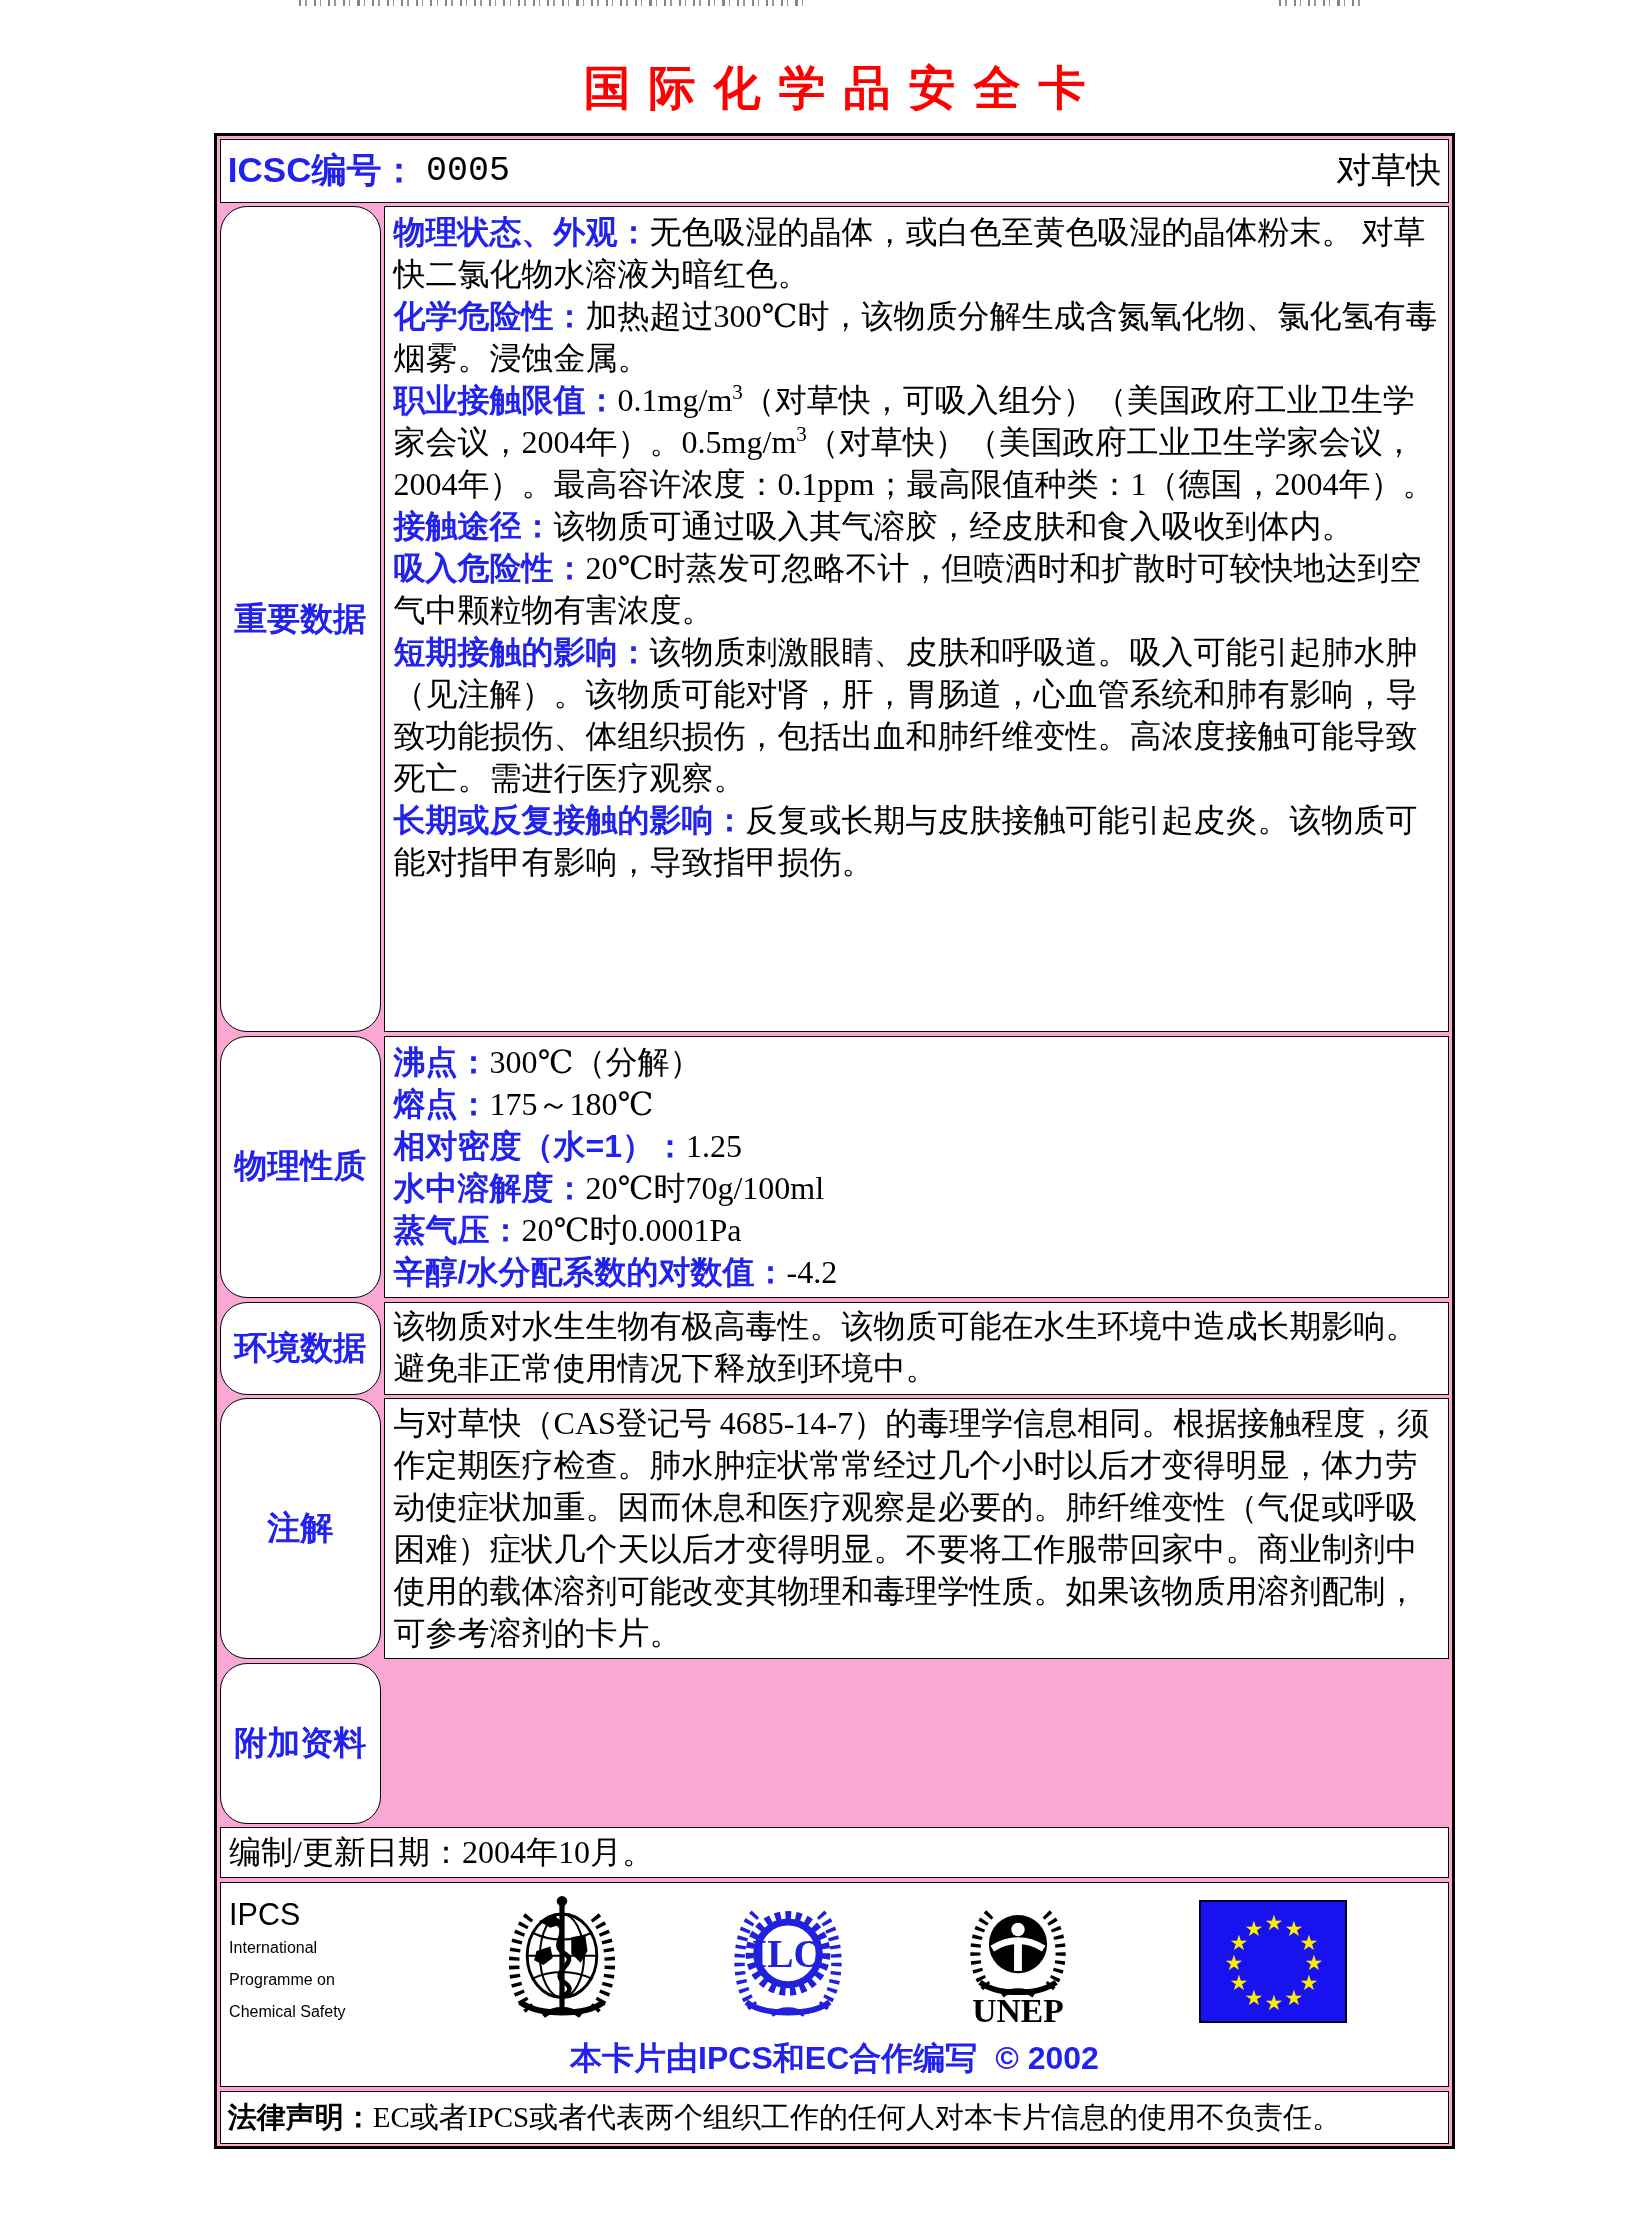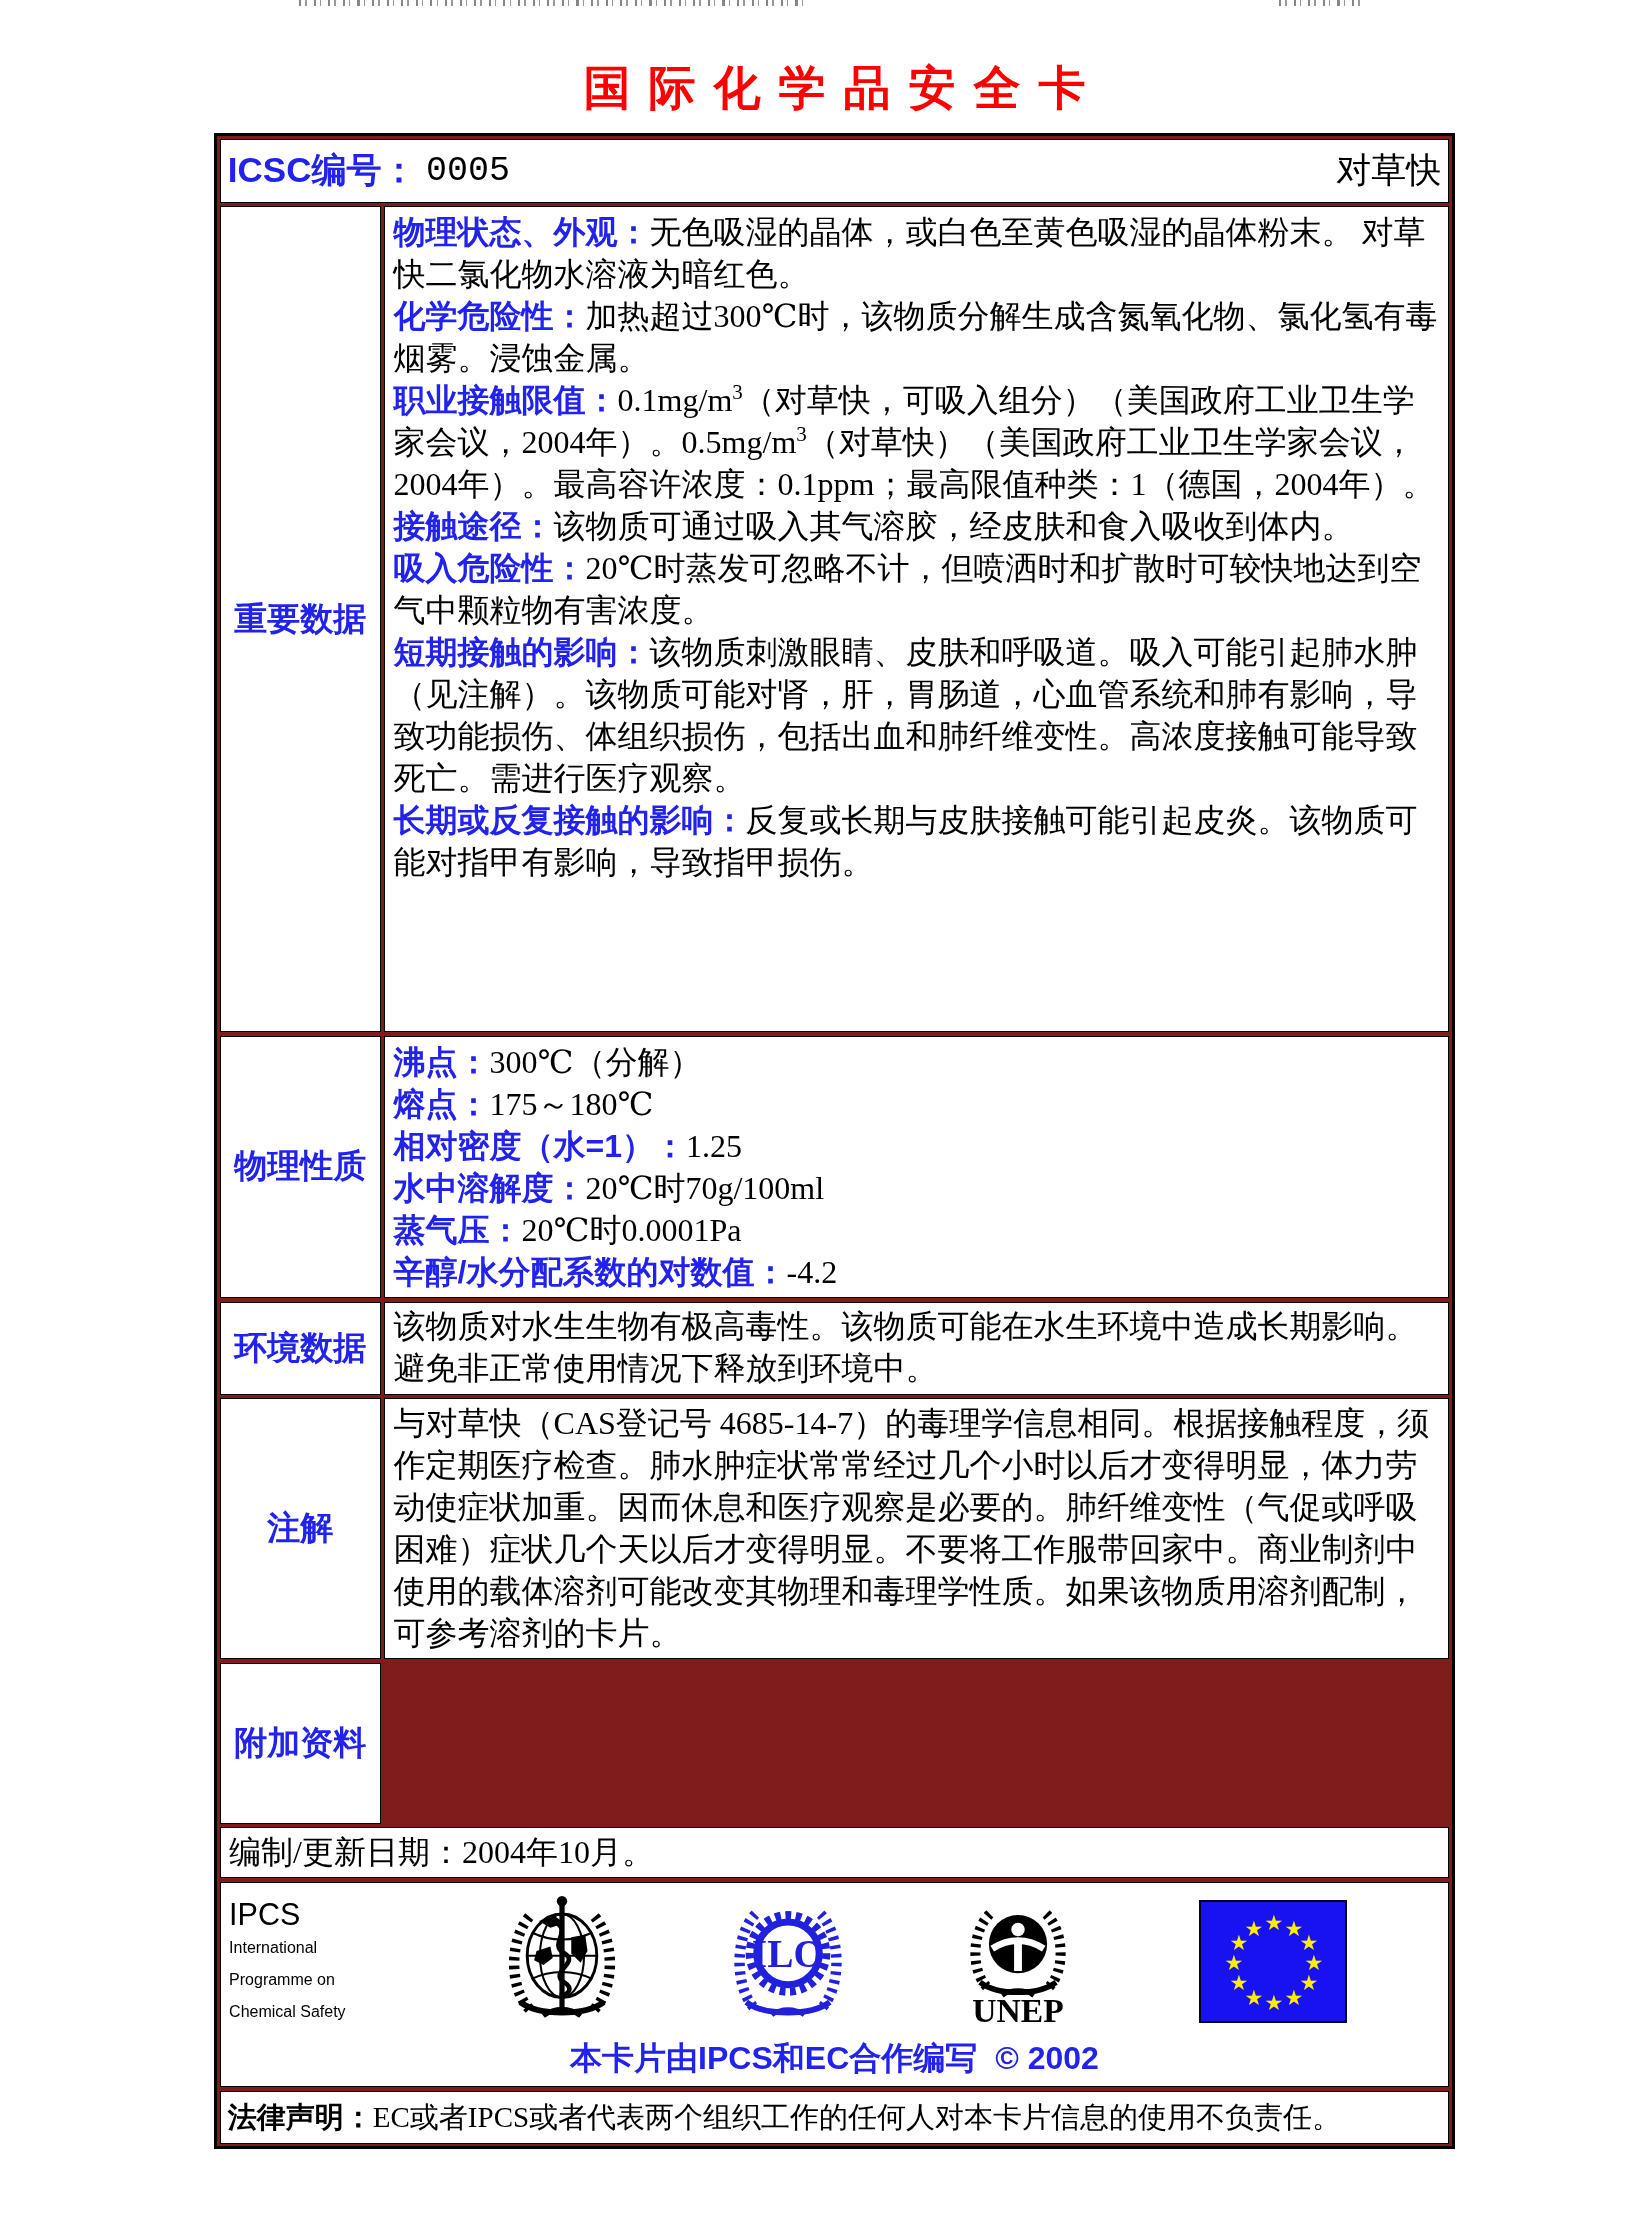--- a/index.html
+++ b/index.html
@@ -14,27 +14,28 @@
     background:repeating-linear-gradient(90deg,#222 0 2.1px,transparent 2.1px 6.2px,#444 6.2px 7.6px,transparent 7.6px 14.6px);}
   .artifact.a-left{left:299px;width:506px;}
   .artifact.a-right{left:1279px;width:83px;}
 
   h1.title{
     margin:60px 0 0 0;text-align:center;color:#ff0000;
     font-family:"Liberation Sans","DejaVu Sans",sans-serif;
     font-size:47px;line-height:55px;font-weight:bold;letter-spacing:18px;text-indent:18px;
   }
 
-  .card{margin-top:18px;border:3.5px solid #000;padding:2.8px;background:#7f1d1d;}
+  .card{margin-top:18px;border:3.5px solid #000;padding:2.8px;background:#f9a8d4;}
   .row{display:flex;gap:3.5px;}
   .row + .row{margin-top:3.5px;}
   .cell{border:1.4px solid #000;background:#fff;box-sizing:border-box;}
   .label-cell{
     width:161px;flex:0 0 161px;display:flex;align-items:center;justify-content:center;
     text-align:center;
+    border-radius:27px;
   }
   .label-cell .sec-label{
     color:#2222ee;font-weight:bold;font-size:33px;
     font-family:"Liberation Sans","DejaVu Sans",sans-serif;
   }
   .content-cell{flex:1 1 auto;padding:4.2px 8.3px;font-size:32px;line-height:42px;}
   .full-cell{flex:1 1 auto;}
 
   .header-cell{
     display:flex;align-items:center;padding:0 7px;min-height:64px;font-size:35px;

